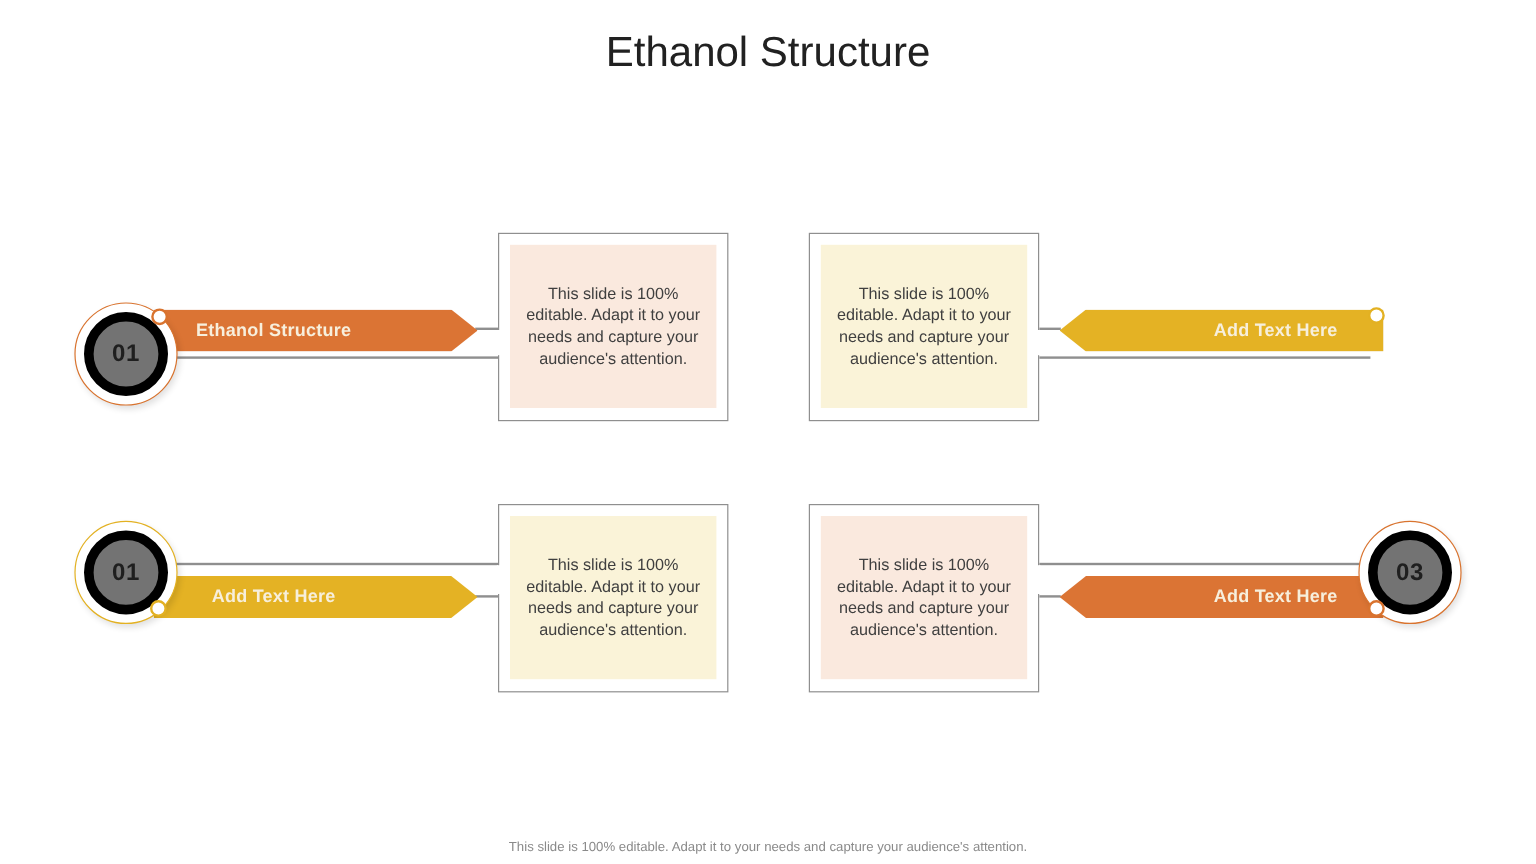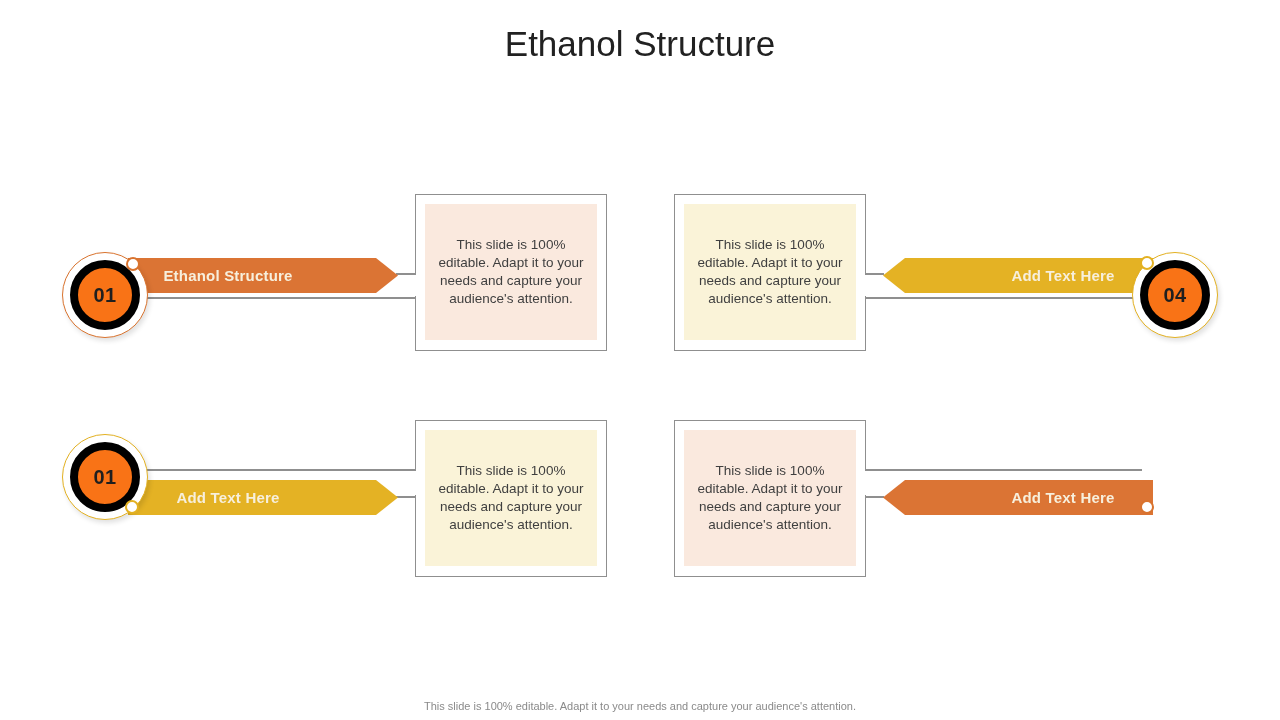--- a/index.html
+++ b/index.html
@@ -12,21 +12,21 @@
     font-size:35px; color:#212121; font-weight:400;
   }
   
   .badge {
     position:absolute; width:86px; height:86px; border-radius:50%;
     background:#fff; border:1px solid; box-sizing:border-box;
     display:flex; align-items:center; justify-content:center; z-index:4;
     box-shadow:2px 3px 5px rgba(0,0,0,0.12);
   }
   .badge .ring {
-    width:70px; height:70px; border-radius:50%; border:8px solid; background:#f97316;
+    width:70px; height:70px; border-radius:50%; border:8px solid; background:#737373;
     box-sizing:border-box; display:flex; align-items:center; justify-content:center;
   }
   .badge .num { font-size:20px; font-weight:bold; color:#1f1f1f; letter-spacing:0.5px; }
   .dot {
     position:absolute; width:10px; height:10px; border-radius:50%;
     border:2px solid; background:#fff; z-index:5; box-sizing:content-box;
   }
   .bc-orange { border-color:#d9732e; }
   .bc-gold   { border-color:#e3b122; }
   
@@ -85,25 +85,20 @@
       <div class="desc">This slide is 100% editable. Adapt it to your needs and capture your audience's attention.</div>
     </div>
   </div>
   <div class="notch" style="left:414px; top:275px; height:21px;"></div>
 
   <div class="line" style="left:866px; top:297px; width:276px;"></div>
   <div class="line" style="left:866px; top:273px; width:18px;"></div>
   <div class="banner point-left bg-gold" style="left:883px; top:258px;">
     <span class="label">Add Text Here</span>
   </div>
-  <div class="badge bc-gold" style="left:1132px; top:252px;">
-    <div class="ring bc-gold">
-      <span class="num">04</span>
-    </div>
-  </div>
   <div class="dot bc-gold" style="left:1140px; top:256px;"></div>
   <div class="box" style="left:674px; top:194px;">
     <div class="fill fill-cream">
       <div class="desc">This slide is 100% editable. Adapt it to your needs and capture your audience's attention.</div>
     </div>
   </div>
   <div class="notch" style="left:863px; top:275px; height:21px;"></div>
 
   <div class="line" style="left:140px; top:469px; width:277px;"></div>
   <div class="line" style="left:396px; top:496px; width:21px;"></div>
@@ -121,20 +116,25 @@
       <div class="desc">This slide is 100% editable. Adapt it to your needs and capture your audience's attention.</div>
     </div>
   </div>
   <div class="notch" style="left:414px; top:471px; height:24px;"></div>
 
   <div class="line" style="left:866px; top:469px; width:276px;"></div>
   <div class="line" style="left:866px; top:496px; width:18px;"></div>
   <div class="banner point-left bg-orange" style="left:883px; top:480px;">
     <span class="label">Add Text Here</span>
   </div>
+  <div class="badge bc-orange" style="left:1132px; top:434px;">
+    <div class="ring bc-orange">
+      <span class="num">03</span>
+    </div>
+  </div>
   <div class="dot bc-orange" style="left:1140px; top:500px;"></div>
   <div class="box" style="left:674px; top:420px;">
     <div class="fill fill-peach">
       <div class="desc">This slide is 100% editable. Adapt it to your needs and capture your audience's attention.</div>
     </div>
   </div>
   <div class="notch" style="left:863px; top:471px; height:24px;"></div>
 
   <div class="footer">This slide is 100% editable. Adapt it to your needs and capture your audience's attention.</div>
 

